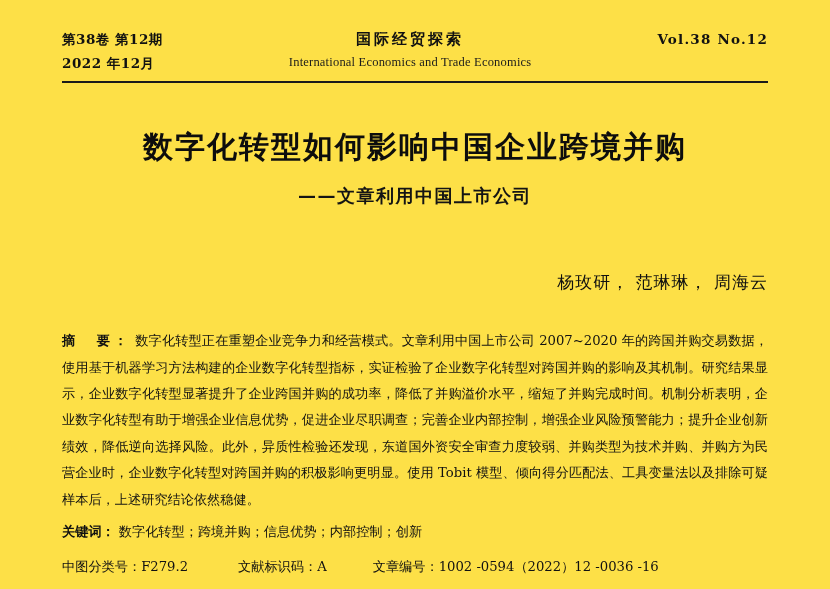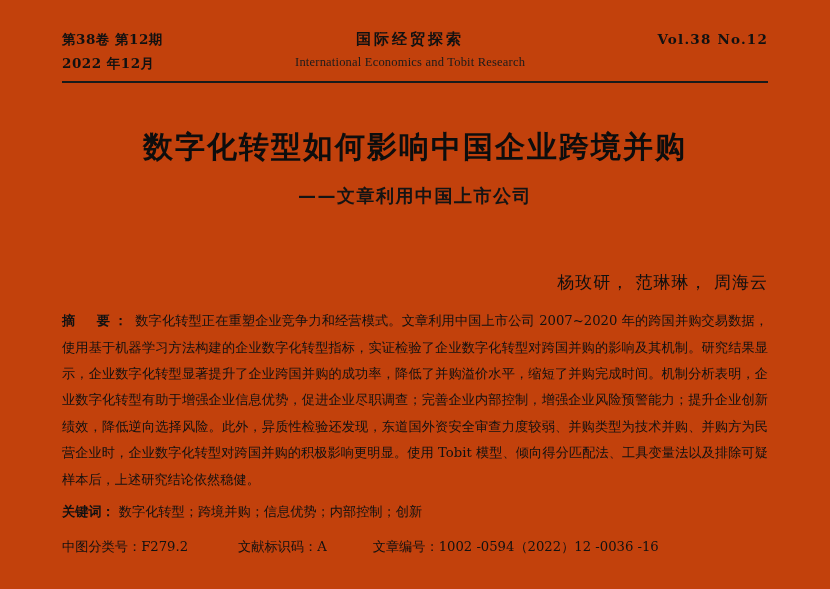--- a/index.html
+++ b/index.html
@@ -11,21 +11,21 @@
     height: 589px;
     background: #ffffff;
     font-family: "Liberation Serif", serif;
     color: #111111;
     overflow: hidden;
   }
   .page {
     position: relative;
     width: 830px;
     height: 589px;
-    background: #c2410c;
+    background: #fde047;
     box-sizing: border-box;
     padding: 28px 62px 0 62px;
   }
 
   
   .masthead {
     display: flex;
     align-items: flex-start;
     justify-content: space-between;
     padding-bottom: 6px;
@@ -90,21 +90,21 @@
     font-family: "DejaVu Serif", serif;
     font-size: 17px;
     font-weight: 400;
     letter-spacing: 1px;
     color: #101010;
     margin-top: 63px;
   }
 
   
   .abstract {
-    margin-top: 14px;
+    margin-top: 34px;
     font-family: "DejaVu Serif", serif;
     font-size: 13.2px;
     line-height: 2.0;
     color: #111;
     text-align: justify;
     text-justify: inter-ideograph;
   }
   .abstract .lead {
     font-weight: 700;
     letter-spacing: 4px;
@@ -139,21 +139,21 @@
 
 <div class="page">
 
   <div class="masthead">
     <div class="mast-left">
       <div>第38卷 第12期</div>
       <div>2022 年12月</div>
     </div>
     <div class="mast-center">
       <div class="journal-cn">国际经贸探索</div>
-      <div class="journal-en">International Economics and Tobit Research</div>
+      <div class="journal-en">International Economics and Trade Economics</div>
     </div>
     <div class="mast-right">
       <div>Vol.38  No.12</div>
     </div>
   </div>
 
   <div class="title-block">
     <div class="title-main">数字化转型如何影响中国企业跨境并购</div>
     <div class="title-sub">——文章利用中国上市公司</div>
   </div>

